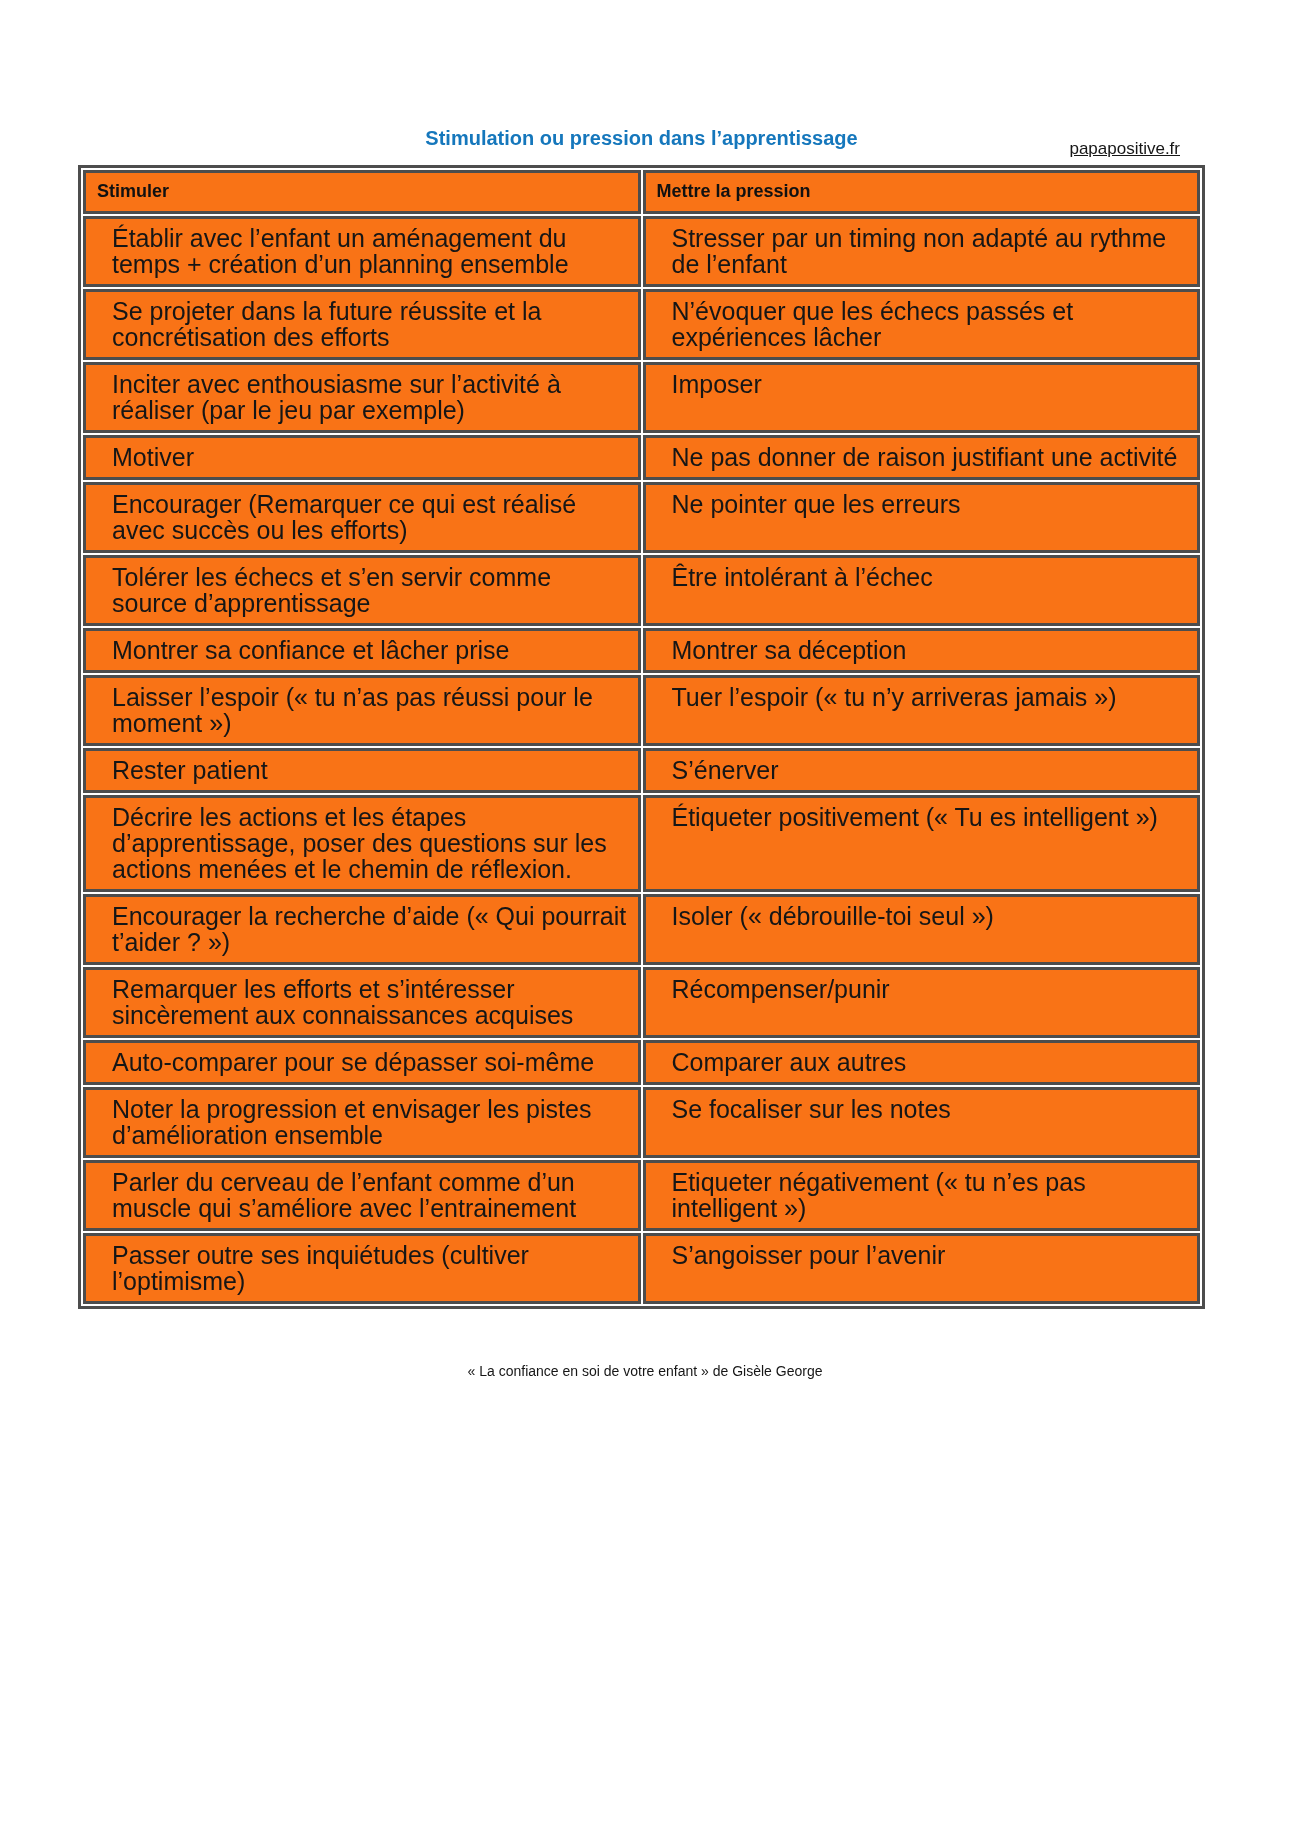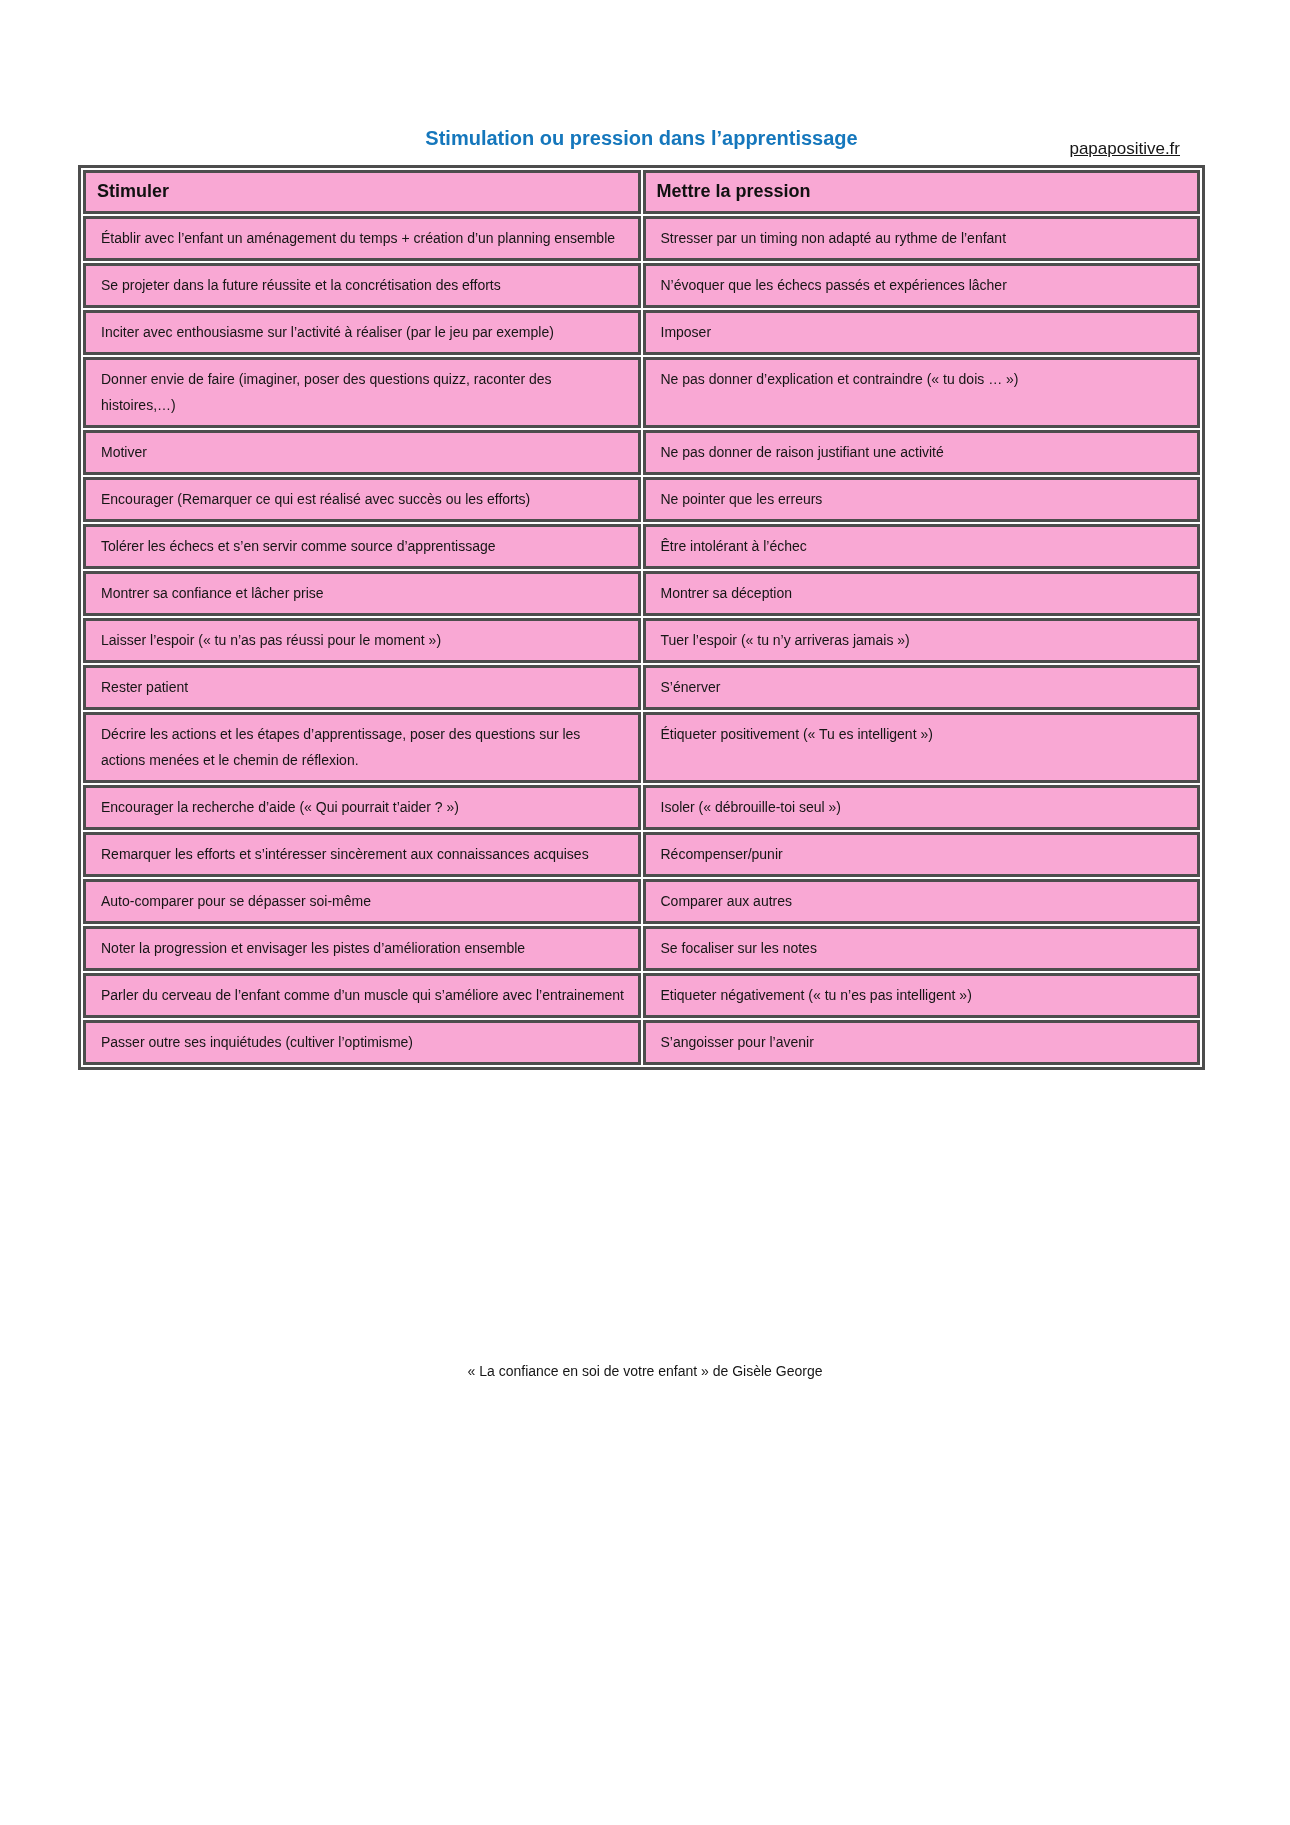--- a/index.html
+++ b/index.html
@@ -29,33 +29,33 @@
     table-layout:fixed;
     border-collapse:separate;
     border-spacing:2px;
     border:3px solid var(--border-gray, #4d4d4d);
   }
   table.grid col { width:50%; }
   table.grid th, table.grid td {
     border:3px solid var(--border-gray, #4d4d4d);
     vertical-align:top;
     text-align:left;
-    background:#f9a8d4;
+    background:#f97316;
   }
   table.grid th {
     font-size:18px; font-weight:bold;
     padding:8px 11px 9px 11px;
     color:#111111;
   }
   th.th-green  { background:var(--header-green, #5bc83a); }
   th.th-orange { background:var(--header-orange, #f8991d); }
   table.grid td {
-    font-size:14px;
+    font-size:25px;
     line-height:26px;
-    padding:6px 11px 7px 15px;
+    padding:6px 11px 7px 26px;
   }
   .citation {
     position:absolute; top:1363px; left:0; width:1290px;
     text-align:center;
     font-size:14px;
   }
   .page-number {
     position:absolute; top:1740px; left:0; width:1290px;
     text-align:center;
     font-size:18px;
@@ -86,24 +86,20 @@
         <td>Établir avec l’enfant un aménagement du temps + création d’un planning ensemble</td>
         <td>Stresser par un timing non adapté au rythme de l’enfant</td>
       </tr>
       <tr>
         <td>Se projeter dans la future réussite et la concrétisation des efforts</td>
         <td>N’évoquer que les échecs passés et expériences lâcher</td>
       </tr>
       <tr>
         <td>Inciter avec enthousiasme sur l’activité à réaliser (par le jeu par exemple)</td>
         <td>Imposer</td>
-      </tr>
-      <tr>
-        <td>Donner envie de faire (imaginer, poser des questions quizz, raconter des histoires,…)</td>
-        <td>Ne pas donner d’explication et contraindre (« tu dois … »)</td>
       </tr>
       <tr>
         <td>Motiver</td>
         <td>Ne pas donner de raison justifiant une activité</td>
       </tr>
       <tr>
         <td>Encourager (Remarquer ce qui est réalisé avec succès ou les efforts)</td>
         <td>Ne pointer que les erreurs</td>
       </tr>
       <tr>

